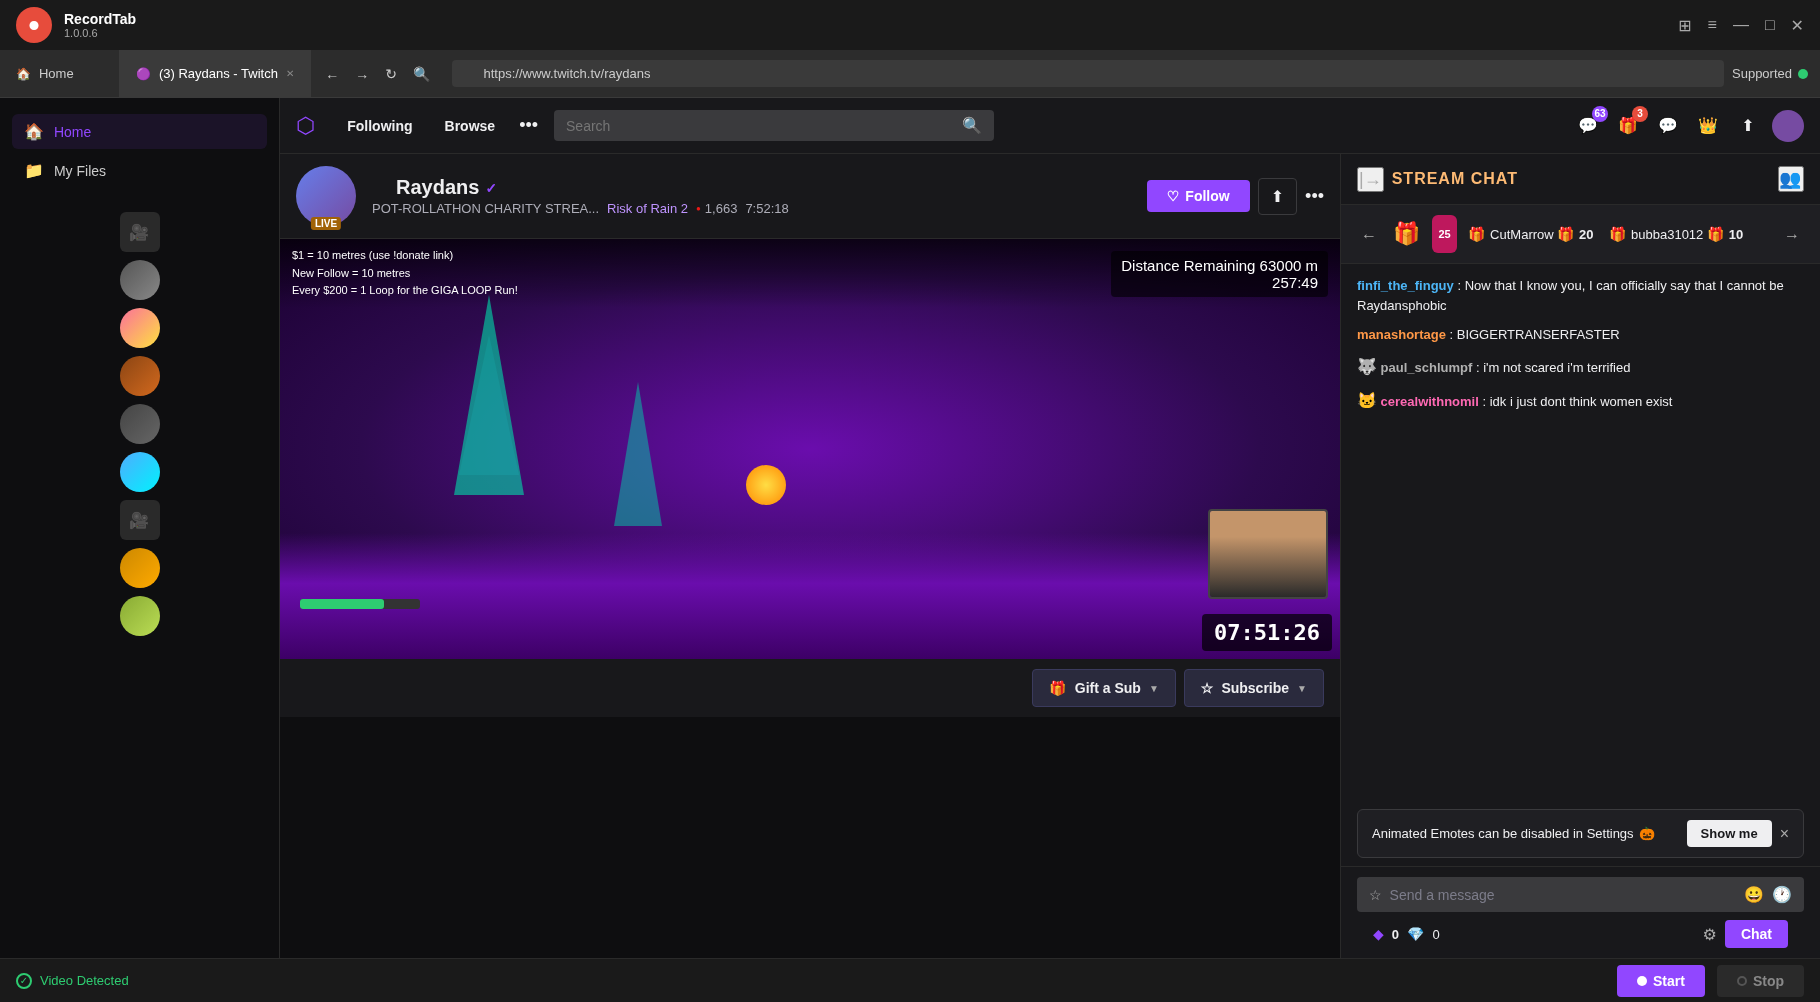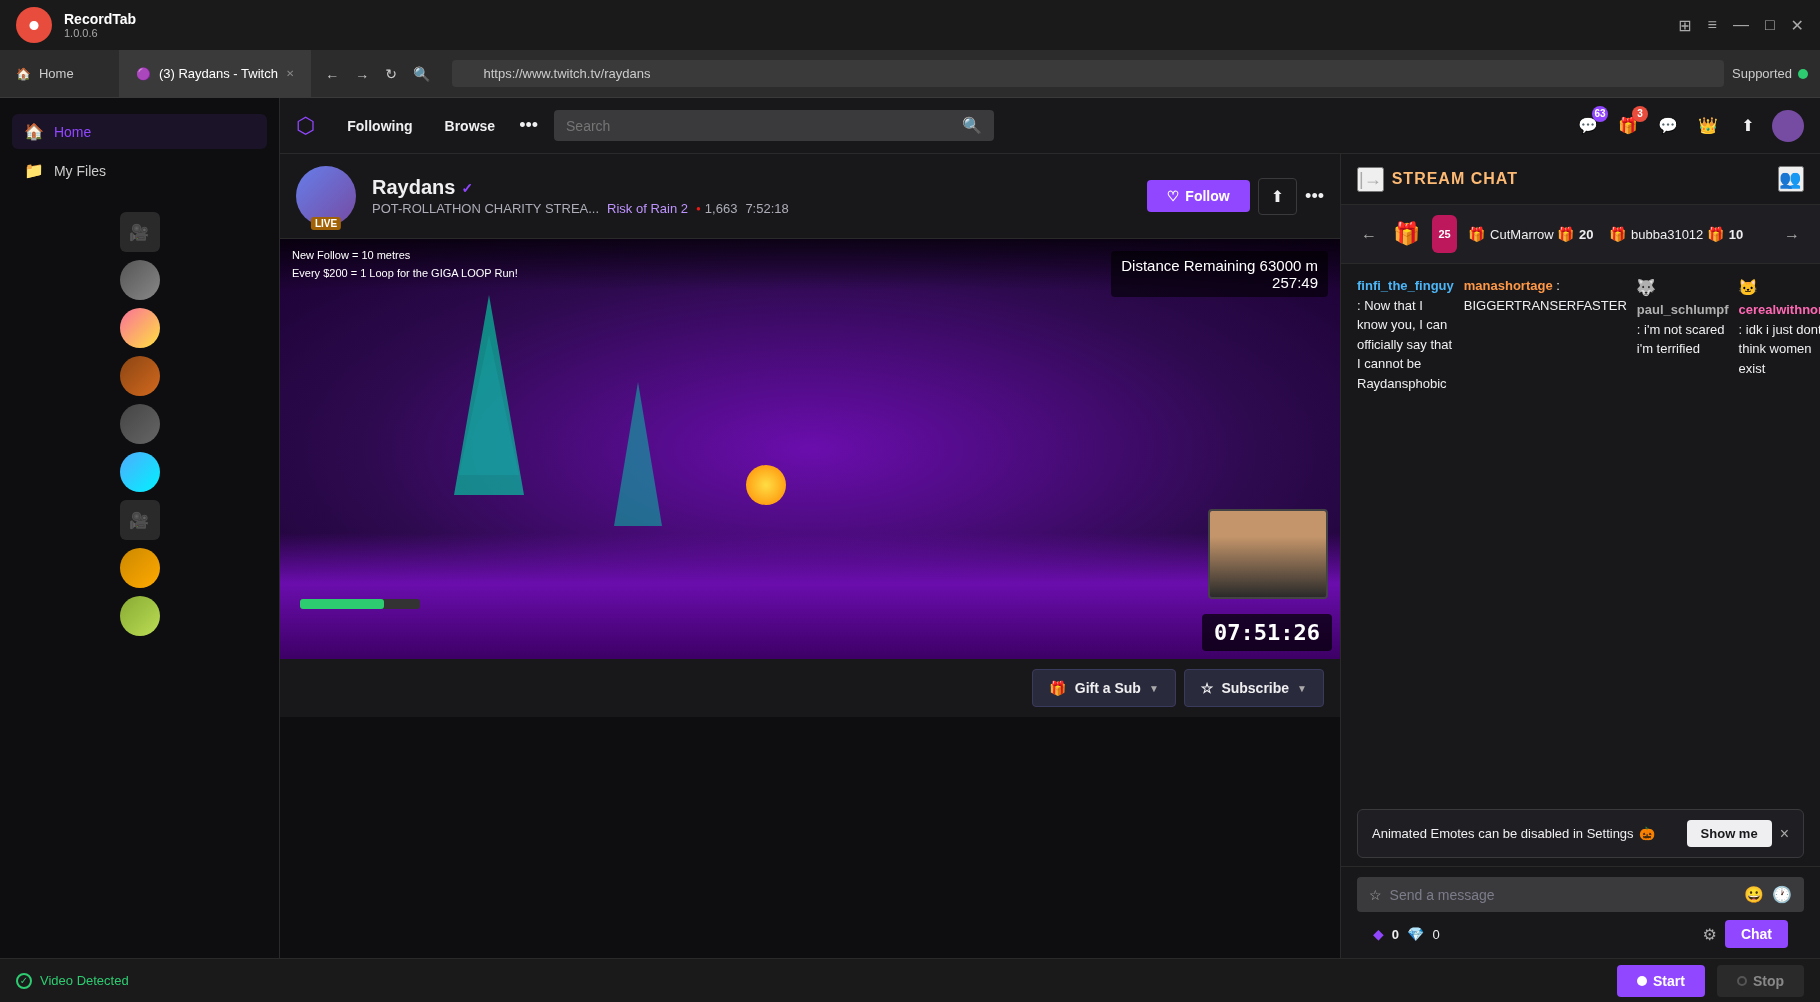--- a/index.html
+++ b/index.html
@@ -64,21 +64,21 @@
     
     .stream-layout { display: flex; flex: 1; overflow: hidden; }
     .stream-main { flex: 1; display: flex; flex-direction: column; overflow: hidden; }
 
     
     .channel-header { background: #18181b; padding: 12px 16px; display: flex; align-items: center; gap: 16px; border-bottom: 1px solid #2a2a2a; }
     .channel-avatar { position: relative; width: 60px; height: 60px; flex-shrink: 0; }
     .channel-avatar-img { width: 60px; height: 60px; border-radius: 50%; background: linear-gradient(135deg, #667eea, #764ba2); }
     .live-badge { position: absolute; bottom: -4px; left: 50%; transform: translateX(-50%); background: #a16207; color: white; font-size: 10px; font-weight: bold; padding: 1px 4px; border-radius: 3px; }
     .channel-info { flex: 1; }
-    .channel-name { display: flex; align-items: center; gap: 6px; font-size: 20px; font-weight: bold; color: #efeff1; }
+    .channel-name { display: flex; align-items: center; gap: 6px; font-size: 20px; font-weight: bold; color: #efeff1; margin-left: 24px; }
     .verified-badge { color: #9147ff; font-size: 14px; }
     .channel-title { font-size: 13px; color: #adadb8; margin-top: 2px; display: flex; align-items: center; gap: 8px; }
     .game-tag { color: #bf94ff; font-size: 13px; cursor: pointer; }
     .viewer-info { display: flex; align-items: center; gap: 4px; color: #adadb8; font-size: 13px; }
     .viewer-dot { color: #e91916; font-size: 8px; }
     .channel-actions { display: flex; align-items: center; gap: 8px; }
     .follow-btn { background: #9147ff; color: white; border: none; border-radius: 4px; padding: 8px 20px; font-size: 14px; font-weight: bold; cursor: pointer; display: flex; align-items: center; gap: 6px; }
     .share-btn { background: none; border: 1px solid #3a3a3d; color: #efeff1; border-radius: 4px; padding: 8px 12px; cursor: pointer; font-size: 16px; }
     .more-btn { background: none; border: none; color: #efeff1; cursor: pointer; font-size: 18px; }
 
@@ -120,21 +120,21 @@
     .sub-gifts-widget { background: #1f1f23; border-bottom: 1px solid #2a2a2a; padding: 10px 16px; display: flex; align-items: center; gap: 12px; }
     .gift-icon { font-size: 22px; }
     .gift-count-badge { background: #be185d; color: white; font-size: 11px; font-weight: bold; border-radius: 6px; padding: 13px 6px; }
     .sub-list { display: flex; gap: 16px; flex: 1; }
     .sub-entry { display: flex; align-items: center; gap: 4px; font-size: 13px; color: #efeff1; }
     .sub-entry-icon { font-size: 14px; color: #9147ff; }
     .sub-count { color: #efeff1; font-size: 13px; font-weight: bold; }
     .chat-nav-arrow { background: none; border: none; color: #aaa; cursor: pointer; font-size: 16px; padding: 4px; }
 
     
-    .chat-messages { flex: 1; overflow-y: auto; padding: 12px 16px; display: flex; flex-direction: row; gap: 10px; }
+    .chat-messages { flex: 1; overflow-y: auto; padding: 12px 16px; display: flex; flex-direction: column; gap: 10px; }
     .chat-message { font-size: 13px; line-height: 1.5; color: #efeff1; }
     .chat-username { font-weight: bold; cursor: pointer; }
     .chat-username.blue { color: #4db6f7; }
     .chat-username.orange { color: #ff9847; }
     .chat-username.pink { color: #ff69b4; }
     .chat-username.gray { color: #b0b0b0; }
     .chat-text { color: #efeff1; }
 
     
     .emotes-banner { background: #1f1f23; border: 1px solid #3a3a3d; border-radius: 6px; margin: 8px 16px; padding: 10px 14px; display: flex; align-items: center; justify-content: space-between; }
@@ -309,20 +309,21 @@
             <button class="more-btn">•••</button>
           </div>
         </div>
 
         <div class="video-container">
           <div class="video-placeholder">
             <div class="game-bg"></div>
 
             <div class="video-overlay-top">
               <div class="overlay-text">
+                <div>$1 = 10 metres (use !donate link)</div>
                 <div>New Follow = 10 metres</div>
                 <div>Every $200 = 1 Loop for the GIGA LOOP Run!</div>
               </div>
             </div>
 
 
             <div style="position:absolute; bottom:20%; left:15%; width:200px; height:280px;">
               <svg viewBox="0 0 100 200" width="100" height="200" style="opacity:0.6">
                 <polygon points="50,0 15,200 85,200" fill="#00ddaa"></polygon>
                 <polygon points="50,40 20,180 80,180" fill="#00ffcc" opacity="0.5"></polygon>

